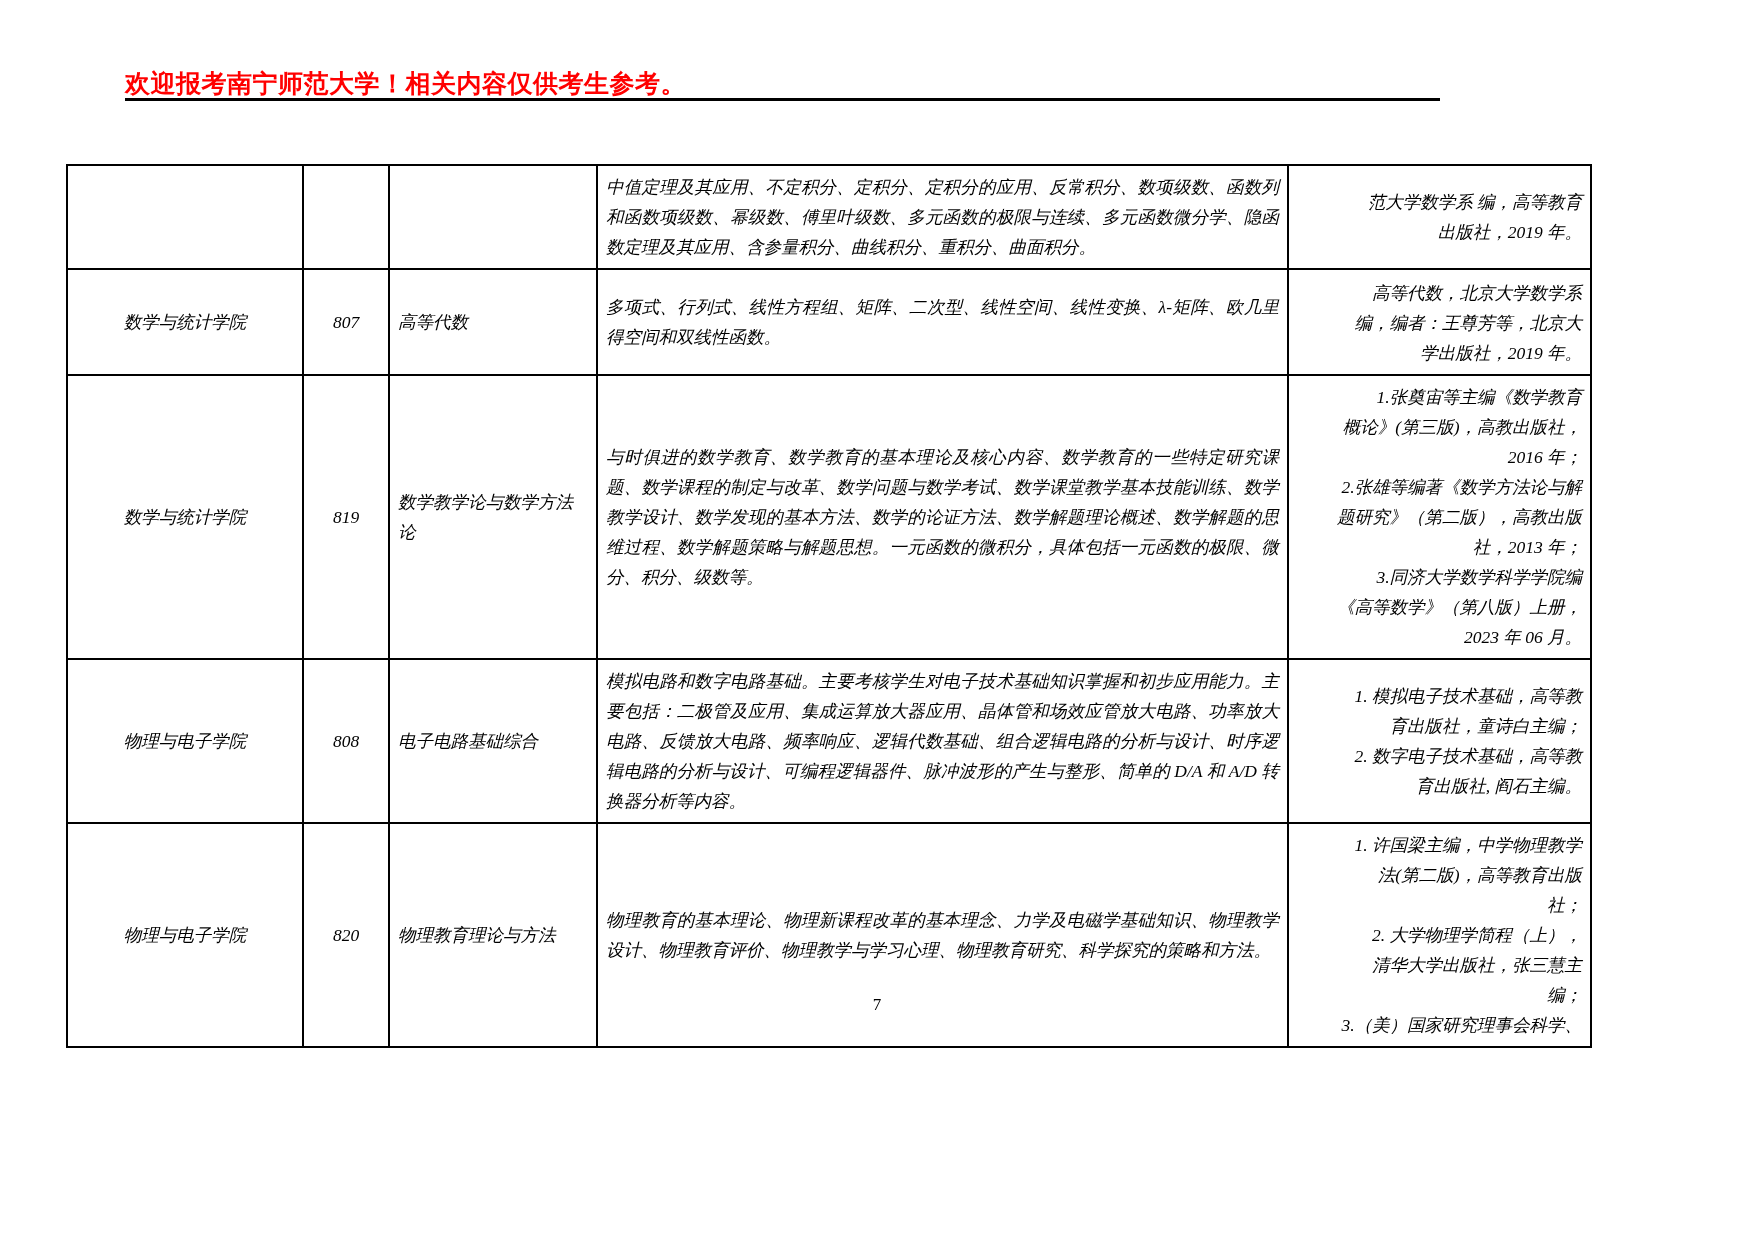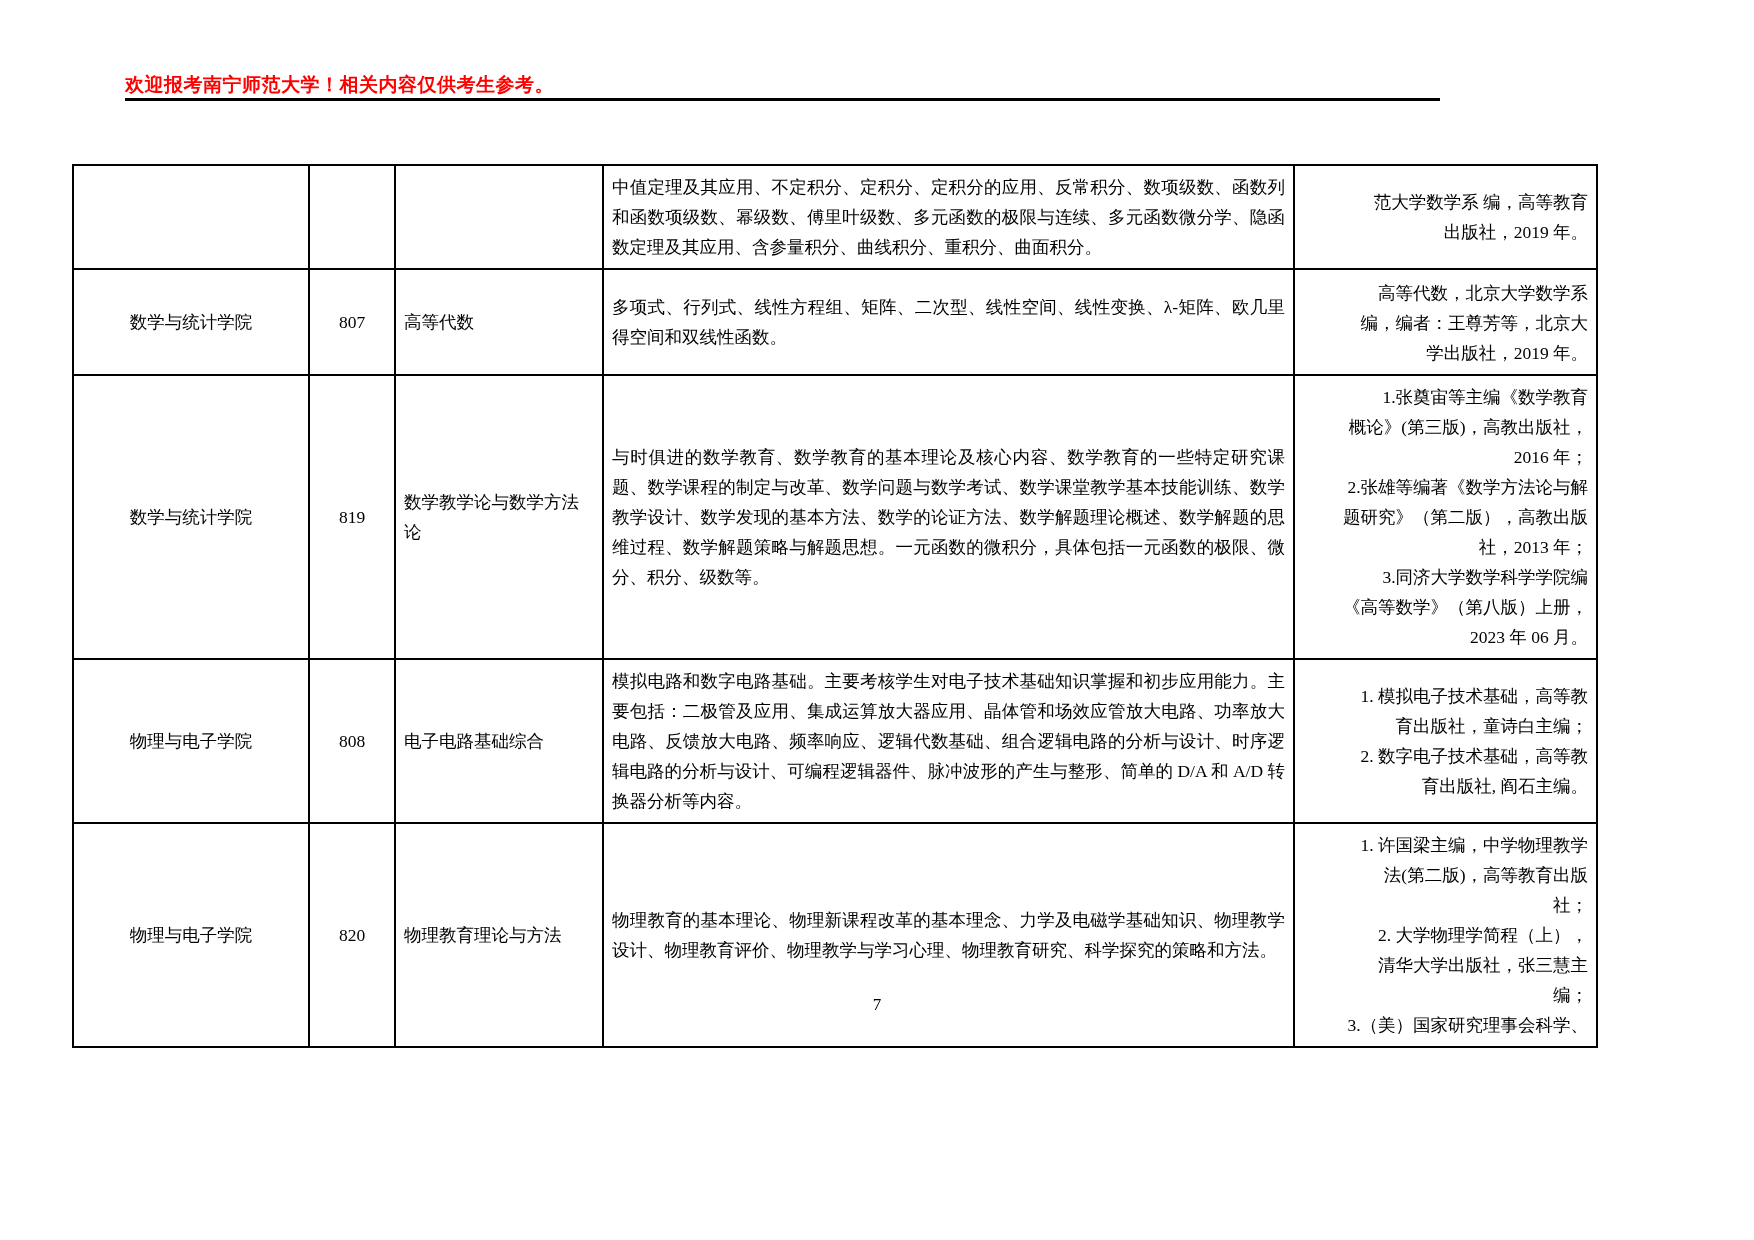--- a/index.html
+++ b/index.html
@@ -27,39 +27,40 @@
   
   .header-wrap {
     position: absolute;
     left: 125px;
     top: 72px;
     width: 1315px;
   }
   .header-text {
     font-family: "DejaVu Sans", "Liberation Sans", sans-serif;
     font-weight: bold;
-    font-size: 19px;
+    font-size: 25px;
     color: #ff0000;
     letter-spacing: 0.5px;
     line-height: 24px;
     white-space: nowrap;
   }
   .header-rule {
     margin-top: 2px;
     height: 3px;
     background: #000000;
     width: 1315px;
   }
 
   
   .table-wrap {
     position: absolute;
-    left: 72px;
+    left: 66px;
     top: 164px;
     width: 1442px;
+    font-style: italic;
   }
   table.main {
     border-collapse: collapse;
     table-layout: fixed;
     width: 1442px;
     background: #ffffff;
   }
   table.main td {
     border: 2px solid #000000;
     vertical-align: middle;

